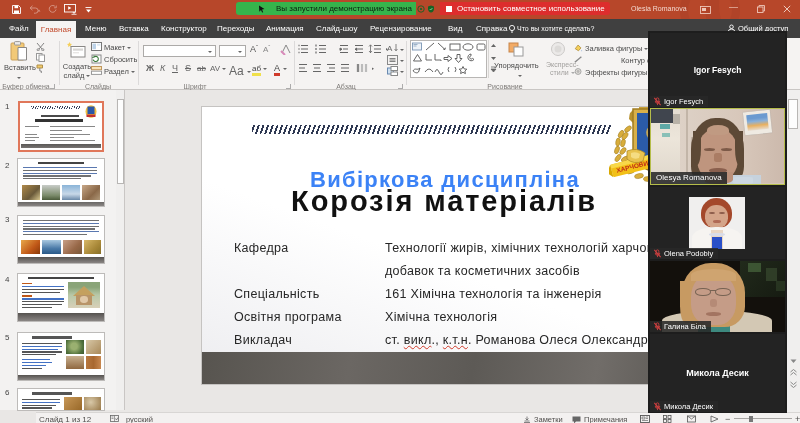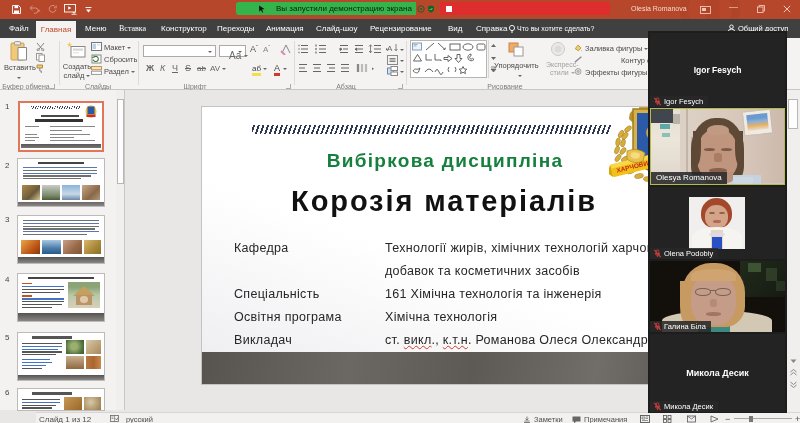--- a/index.html
+++ b/index.html
@@ -91,20 +91,21 @@
         <circle cx="4" cy="4" r="3.2" fill="none" stroke="#156325" stroke-width="0.9"></circle>
         <circle cx="4" cy="4" r="1.1" fill="#156325"></circle>
       </svg>
     <svg class="abs" style="left:191px; top:3px;" width="8" height="8" viewBox="0 0 8 8">
         <path d="M4 0.5 L7 1.5 V4 C7 6 5.5 7.2 4 7.6 C2.5 7.2 1 6 1 4 V1.5 z" fill="#156325"></path>
         <path d="M2.7 4 l1 1 1.7-2" stroke="#8fe0a0" stroke-width="0.8" fill="none"></path>
       </svg>
   </div>
   <div id="redban">
     <span class="abs" style="left:6px; top:3.5px; width:6px; height:6px; background:#fff;"></span>
+    <span class="abs" style="left:17px; top:0;">Остановить совместное использование</span>
   </div>
   <div id="titlename">Olesia Romanova</div>
 
   <svg class="abs" style="left:700px; top:6px;" width="11" height="8" viewBox="0 0 11 8">
       <rect x="0.5" y="0.5" width="10" height="7" fill="none" stroke="#eec6b8" stroke-width="0.9"></rect>
       <rect x="2" y="2" width="4" height="3" fill="#eec6b8"></rect>
     </svg>
   <span class="abs" style="left:729px; top:2px; color:#eec6b8; font-size:9px;">—</span>
   <svg class="abs" style="left:757px; top:5px;" width="8" height="8" viewBox="0 0 8 8">
       <rect x="0.5" y="2" width="5.5" height="5.5" fill="none" stroke="#eec6b8" stroke-width="0.9"></rect>
@@ -112,21 +113,21 @@
     </svg>
   <svg class="abs" style="left:783px; top:5px;" width="8" height="8" viewBox="0 0 8 8">
       <path d="M0.8 0.8 L7.2 7.2 M7.2 0.8 L0.8 7.2" stroke="#f3d8cf" stroke-width="0.9"></path>
     </svg>
 </div>
 
 <div id="tabrow">
   <div class="tab" style="left:9px;">Файл</div>
   <div id="tabsel">Главная</div>
   <div class="tab" style="left:85px;">Меню</div>
-  <div class="tab" style="left:119px;font-family:Liberation Serif, serif;">Вставка</div>
+  <div class="tab" style="left:119px;">Вставка</div>
   <div class="tab" style="left:161px;">Конструктор</div>
   <div class="tab" style="left:217px;">Переходы</div>
   <div class="tab" style="left:266px;">Анимация</div>
   <div class="tab" style="left:316px;">Слайд-шоу</div>
   <div class="tab" style="left:370px;">Рецензирование</div>
   <div class="tab" style="left:448px;">Вид</div>
   <div class="tab" style="left:476px;">Справка</div>
   <svg class="abs" style="left:508px; top:6px;" width="8" height="9" viewBox="0 0 8 9">
       <circle cx="4" cy="3" r="2.6" fill="none" stroke="#fff" stroke-width="0.9"></circle>
       <path d="M3 6 h2 M3.2 7.3 h1.6" stroke="#fff" stroke-width="0.8"></path>
@@ -203,21 +204,21 @@
   <svg class="abs" style="left:280px; top:6px;" width="11" height="11" viewBox="0 0 11 11">
       <path d="M2 9 L6 1 L10 9" fill="none" stroke="#888" stroke-width="1"></path>
       <path d="M1 7 l4 4" stroke="#d88aba" stroke-width="2"></path>
     </svg>
   <div class="abs" style="left:146px; top:25px; font-size:9px; color:#666; font-weight:bold;">Ж</div>
   <div class="abs" style="left:160px; top:25px; font-size:9px; color:#666; font-style:italic;">К</div>
   <div class="abs" style="left:172px; top:25px; font-size:9px; color:#666; text-decoration:underline;">Ч</div>
   <div class="abs" style="left:185px; top:25px; font-size:9px; color:#666; text-decoration:line-through;">S</div>
   <div class="abs" style="left:197px; top:26px; font-size:8px; color:#666; text-decoration:line-through;">ab</div>
   <div class="abs" style="left:210px; top:26px; font-size:8px; color:#666;">AV <span class="caret"></span></div>
-  <div class="abs" style="left:229px; top:12px; font-size:10px; color:#666;">Aa <span class="caret"></span></div>
+  <div class="abs" style="left:229px; top:26px; font-size:12px; color:#666;">Aa <span class="caret"></span></div>
   <div class="abs" style="left:252px; top:26px; font-size:8px; color:#444;"><span style="border-bottom:3px solid #f0e04a;">аб</span> <span class="caret"></span></div>
   <div class="abs" style="left:274px; top:25px; font-size:9px; color:#444;"><span style="border-bottom:3px solid #d03a2a;">А</span> <span class="caret"></span></div>
   <div class="grouplabel" style="left:155px;">Шрифт</div>
   <div class="launcher" style="left:286px;"></div>
   <div class="rsep" style="left:294px;"></div>
 
   <svg class="abs" style="left:298px; top:6px;" width="100" height="10" viewBox="0 0 100 10">
     <g stroke="#666" stroke-width="1">
         <path d="M3 1.5 h7 M3 5 h7 M3 8.5 h7"></path>
         <path d="M0.5 1.5 h1 M0.5 5 h1 M0.5 8.5 h1" stroke-width="1.4"></path>
@@ -490,21 +491,21 @@
             <rect x="2" y="56" width="46" height="4" fill="#f8d84a"></rect>
             <path d="M2 56 l-5 7 5 6 z" fill="#d8a800"></path>
             <text x="25" y="65.5" font-size="6.5" font-weight="bold" fill="#c02818" text-anchor="middle" font-family="Liberation Sans">ХАРЧОВИХ</text>
           </g>
 
           <path d="M18 48 q10 -4 18 2 l-2 8 q-9 4 -16 -2 z" fill="#e8c24e" stroke="#b08c24" stroke-width="0.8"></path>
           <path d="M22 50 q5 -2 9 1 l-1 4 q-5 2 -8 -1 z" fill="#f8e290" opacity="0.8"></path>
         </svg>
       </div>
 
-      <div style="position:absolute; left:-3px; top:44px; width:492px; text-align:center; font-weight:bold; font-size:19px; letter-spacing:1.3px; line-height:1; color:#15803d;">Вибіркова дисципліна</div>
+      <div style="position:absolute; left:-3px; top:62px; width:492px; text-align:center; font-weight:bold; font-size:22px; letter-spacing:1.3px; line-height:1; color:#3b82f6;">Вибіркова дисципліна</div>
       <div style="position:absolute; left:-4px; top:80px; width:492px; text-align:center; font-weight:bold; font-size:29px; letter-spacing:1.9px; line-height:1; color:#111;">Корозія матеріалів</div>
 
       <div style="position:absolute; left:32px; top:130px; font-size:12.5px; letter-spacing:0.3px; color:#262626; line-height:23px;">
         Кафедра<br><br>Спеціальність<br>Освітня програма<br>Викладач
       </div>
       <div style="position:absolute; left:183px; top:130px; font-size:12.5px; letter-spacing:0.3px; color:#262626; line-height:23px; width:480px; white-space:nowrap;">
         Технології жирів, хімічних технологій харчових<br>добавок та косметичних засобів<br>161 Хімічна технологія та інженерія<br>Хімічна технологія<br>ст. <span style="text-decoration:underline wavy #d03a2a 1px;">викл</span>., <span style="text-decoration:underline wavy #d03a2a 1px;">к.т.н</span>. Романова Олеся Олександрівна
       </div>
 
       <div style="position:absolute; left:0; top:245px; width:492px; height:32px; background:linear-gradient(100deg,#57544f 0%,#6b6763 30%,#5d5a56 55%,#716d69 80%,#5a5753 100%);"></div>

